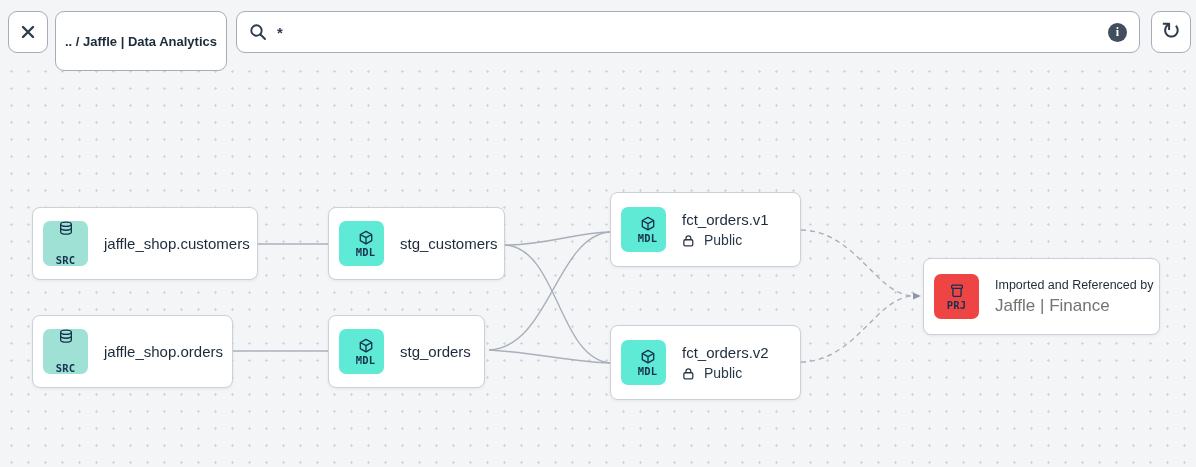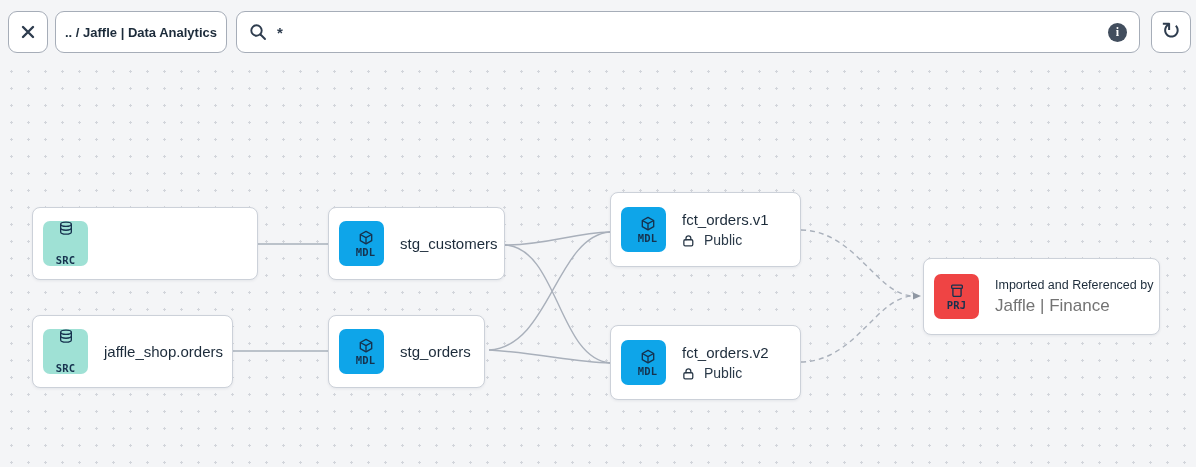--- a/index.html
+++ b/index.html
@@ -17,21 +17,21 @@
   .edge { stroke:#a9b0bb; stroke-width:1.4; fill:none; }
   .edge.dashed { stroke-dasharray:5 4; }
 
   
   .node { position:absolute; background:#fff; border:1px solid #ccd1d9; border-radius:8px;
     box-shadow:0 1px 3px rgba(20,30,50,0.07); display:flex; align-items:center;
     padding-left:10px; cursor:pointer; }
   .iconbox { width:45px; height:45px; border-radius:7px; flex:0 0 45px;
     display:flex; flex-direction:column; align-items:center; justify-content:center; gap:1px; }
   .iconbox.src { background:#9fe1d5;justify-content:space-between; }
-  .iconbox.mdl { background:#0ea5e9;padding-left:8px; }
+  .iconbox.mdl { background:#5eead4;padding-left:8px; }
   .iconbox.prj { background:#ef4444; }
   .iconbox svg { display:block; }
   .icolabel { font-family:"DejaVu Sans Mono", monospace; font-size:10.5px; font-weight:600;
     color:#16324e; line-height:11px; letter-spacing:0.2px; }
   .ntext { margin-left:16px; display:flex; flex-direction:column; justify-content:flex-end; gap:3px; }
   .ntitle { font-size:15px; color:#1c2b3a; line-height:18px; white-space:nowrap; }
   .nsub   { font-size:12.5px; color:#1c2b3a; line-height:15px; white-space:nowrap; }
   .nbig   { font-size:17px; color:#737373; line-height:20px; white-space:nowrap; }
   .nbadge { display:flex; align-items:center; gap:9px; font-size:14px; color:#2a3948; }
 
@@ -69,20 +69,23 @@
 
   <div class="node" style="left:32px; top:207px; width:226px; height:73px;">
     <div class="iconbox src">
       <svg width="16" height="16" viewBox="0 0 18 18">
         <ellipse cx="9" cy="3.6" rx="6" ry="2.4" fill="none" stroke="#16324e" stroke-width="1.5"></ellipse>
         <path d="M3,3.6 V12.4 c0,1.35 2.7,2.4 6,2.4 s6,-1.05 6,-2.4 V3.6" fill="none" stroke="#16324e" stroke-width="1.5"></path>
         <path d="M3,8 c0,1.35 2.7,2.4 6,2.4 s6,-1.05 6,-2.4" fill="none" stroke="#16324e" stroke-width="1.5"></path>
       </svg>
       <span class="icolabel">SRC</span>
     </div>
+    <div class="ntext">
+      <span class="ntitle">jaffle_shop.customers</span>
+    </div>
   </div>
 
   <div class="node" style="left:32px; top:315px; width:201px; height:73px;">
     <div class="iconbox src">
       <svg width="16" height="16" viewBox="0 0 18 18">
         <ellipse cx="9" cy="3.6" rx="6" ry="2.4" fill="none" stroke="#16324e" stroke-width="1.5"></ellipse>
         <path d="M3,3.6 V12.4 c0,1.35 2.7,2.4 6,2.4 s6,-1.05 6,-2.4 V3.6" fill="none" stroke="#16324e" stroke-width="1.5"></path>
         <path d="M3,8 c0,1.35 2.7,2.4 6,2.4 s6,-1.05 6,-2.4" fill="none" stroke="#16324e" stroke-width="1.5"></path>
       </svg>
       <span class="icolabel">SRC</span>
@@ -171,21 +174,21 @@
       <span class="nbig">Jaffle | Finance</span>
     </div>
   </div>
 
   <div class="tbtn" style="left:8px; top:11px; width:40px; height:42px;">
     <svg width="16" height="16" viewBox="0 0 16 16">
       <path d="M3,3 L13,13 M13,3 L3,13" stroke="#2e3c4e" stroke-width="2.4" stroke-linecap="round"></path>
     </svg>
   </div>
 
-  <div class="tbtn" style="left:55px; top:11px; width:172px; height:42px;">
+  <div class="tbtn" style="left:55px; top:11px; width:172px; height:60px;">
     <span class="breadcrumb">.. / Jaffle | Data Analytics</span>
   </div>
 
   <div class="searchbox" style="left:236px; top:11px; width:904px; height:42px;">
     <svg width="18" height="18" viewBox="0 0 18 18">
       <circle cx="7.5" cy="7.5" r="5.2" fill="none" stroke="#2e3c4e" stroke-width="1.9"></circle>
       <path d="M11.5,11.5 L16,16" stroke="#2e3c4e" stroke-width="1.9" stroke-linecap="round"></path>
     </svg>
     <input type="text" value="*" style="">
     <span class="infoicon">i</span>

